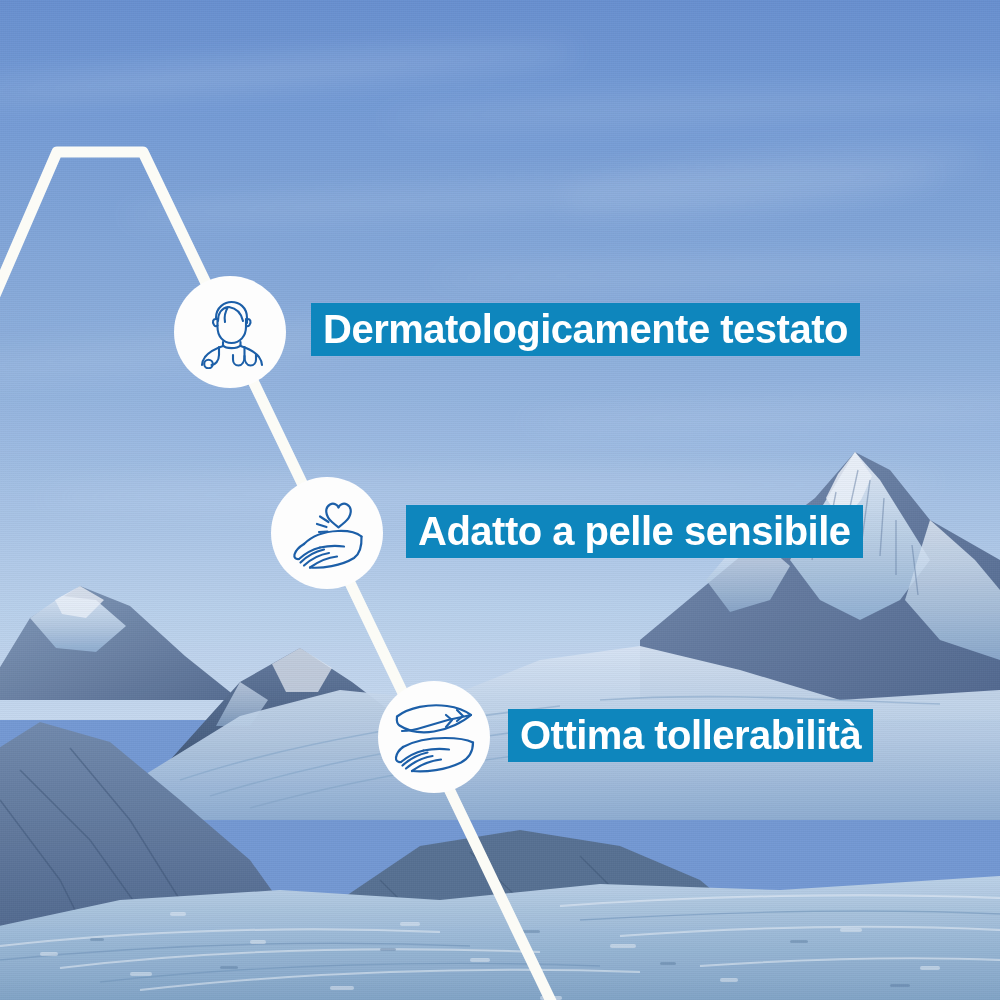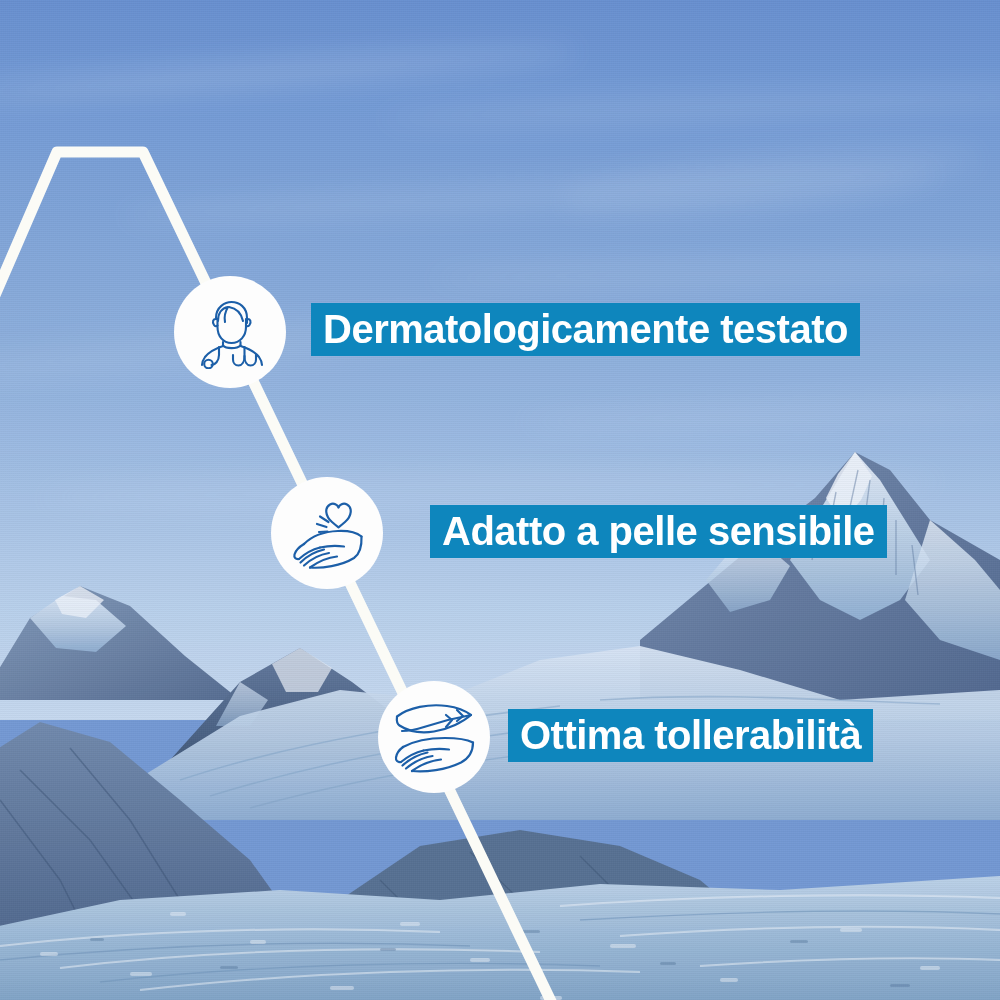--- a/index.html
+++ b/index.html
@@ -74,21 +74,21 @@
     background:#0e86bd;
     color:#ffffff;
     display:flex;align-items:center;
     font-family:"Liberation Sans",sans-serif;
     font-weight:bold;
     letter-spacing:-0.5px;
     white-space:nowrap;
     box-sizing:border-box;
   }
   #banner-1{left:311px;top:303px;height:53px;padding:0 12px;font-size:40px;text-align:center;}
-  #banner-2{left:406px;top:505px;height:53px;padding:0 12px;font-size:40px;margin-left:24px;}
+  #banner-2{left:406px;top:505px;height:53px;padding:0 12px;font-size:40px;}
   #banner-3{left:508px;top:709px;height:53px;padding:0 12px;font-size:40px;justify-content:flex-end;}
 </style>
 </head>
 <body>
 
 <div id="stage">
 
   <div class="bg">
     <div class="sky"></div>
 

